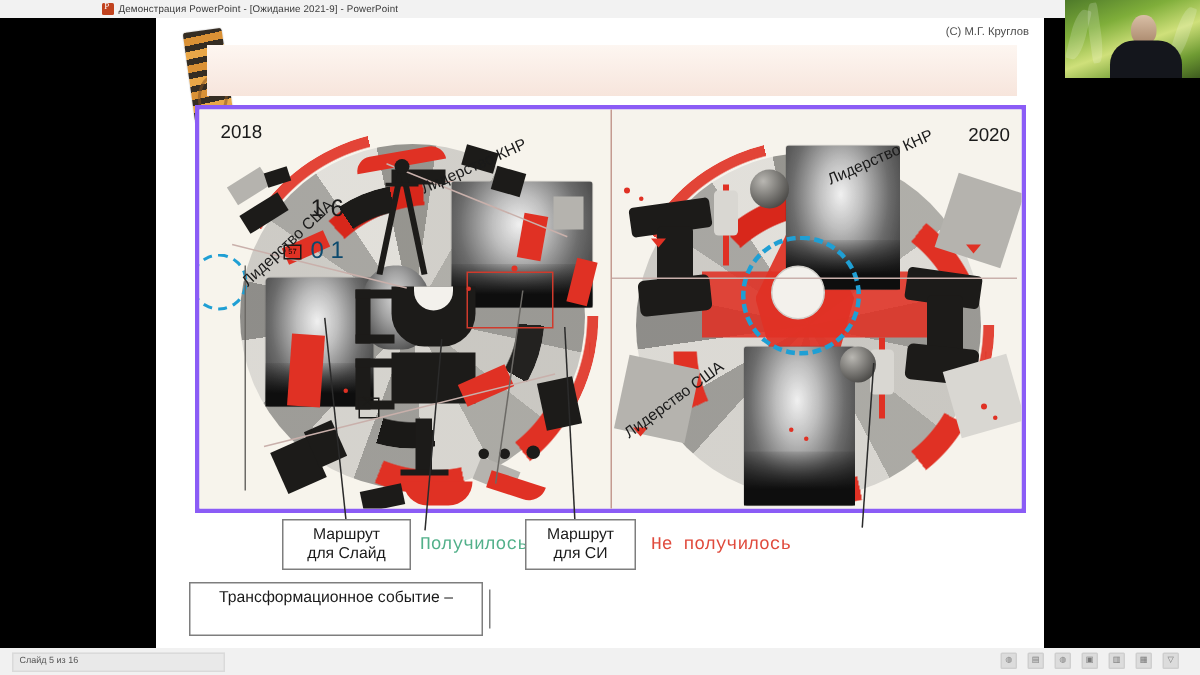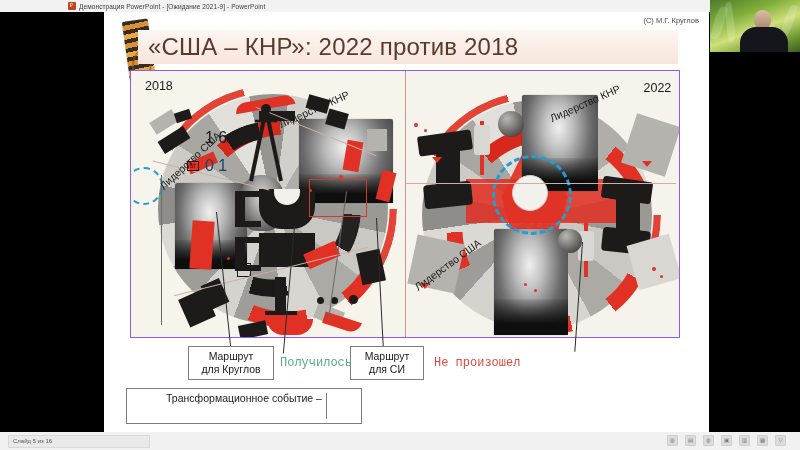--- a/index.html
+++ b/index.html
@@ -25,21 +25,21 @@
   .titlebar-text{
     font-size:6.5px;color:#3a3a3a;white-space:nowrap;letter-spacing:.1px;
   }
 
   
   .appbg{position:absolute;left:0;top:12px;width:800px;height:420px;background:#000;}
 
   
   .slide{
     position:absolute;left:104px;top:12px;width:592px;height:420px;
-    background:#ffffff;overflow:hidden;padding-left:13px;
+    background:#ffffff;overflow:hidden;
   }
 
   
   .copyright{
     position:absolute;right:10px;top:4px;font-size:7.5px;color:#4b4b4b;
     white-space:nowrap;
   }
 
   
   .ribbon{
@@ -66,21 +66,21 @@
   }
   .slide-title{
     position:absolute;left:44px;top:19px;width:540px;height:32px;
     font-size:24px;color:#5b3a2e;letter-spacing:.2px;line-height:32px;
     white-space:nowrap;
   }
 
   
   .collage-frame{
     position:absolute;left:26px;top:58px;width:548px;height:266px;
-    border:1px solid #8b5cf6;background:#fbf8f4;display:flex;
+    border:3px solid #8b5cf6;background:#fbf8f4;display:flex;
   }
   .panel{position:relative;height:100%;overflow:hidden;}
   .panel.left{width:50%;border-right:1px solid #c49a90;background:#f7f4ec;}
   .panel.right{width:50%;background:#f6f3ec;}
 
   
   .ring{
     position:absolute;border-radius:50%;
   }
   .ring-grey{
@@ -235,21 +235,20 @@
   </div>
 
   <div class="appbg"></div>
 
   <div class="slide">
 
     <div class="copyright">(С) М.Г. Круглов</div>
 
     <div class="ribbon"></div>
     <div class="title-band"></div>
-    <div class="slide-title">«США – КНР»: 2022 против 2018</div>
 
     <div class="collage-frame">
 
       <div class="panel left">
 
         <div class="ring ring-grey" style="left:52%;top:52%;"></div>
         <div class="ring ring-red-outer" style="left:52%;top:52%;"></div>
         <div class="ring ring-red" style="left:52%;top:52%;"></div>
         <div class="ring ring-black" style="left:52%;top:52%;"></div>
 
@@ -368,47 +367,47 @@
         <div class="tri" style="left:14px;top:212px;border-left:5px solid transparent;border-right:5px solid transparent;border-top:6px solid #e03124;"></div>
         <div class="dot" style="left:8px;top:52px;width:4px;height:4px;"></div>
         <div class="dot" style="left:18px;top:58px;width:3px;height:3px;"></div>
         <div class="dot" style="left:246px;top:196px;width:4px;height:4px;"></div>
         <div class="dot" style="left:254px;top:204px;width:3px;height:3px;"></div>
         <div class="dot" style="left:118px;top:212px;width:3px;height:3px;"></div>
         <div class="dot" style="left:128px;top:218px;width:3px;height:3px;"></div>
 
         <div class="thinline" style="left:0px;top:112px;width:270px;"></div>
 
-        <div class="year" style="left:238px;top:10px;">2022</div>
+        <div class="year" style="left:238px;top:10px;">2020</div>
         <div class="lab rot-cn-r" style="left:142px;top:42px;">Лидерство КНР</div>
         <div class="lab rot-us-r" style="left:6px;top:212px;">Лидерство США</div>
       </div>
     </div>
 
     <div class="leader" style="left:112px;top:200px;height:140px;transform:rotate(-6deg);"></div>
     <div class="leader" style="left:190px;top:214px;height:128px;transform:rotate(5deg);"></div>
     <div class="leader" style="left:272px;top:206px;height:132px;transform:rotate(-3deg);"></div>
     <div class="leader" style="left:478px;top:230px;height:110px;transform:rotate(4deg);"></div>
 
     <div class="cbox" style="left:84px;top:334px;width:86px;height:34px;">
       <div>Маршрут</div>
-      <div>для Круглов</div>
+      <div>для Слайд</div>
     </div>
 
     <span class="ctext ok" style="left:176px;top:344px;">Получилось</span>
 
     <div class="cbox" style="left:246px;top:334px;width:74px;height:34px;">
       <div>Маршрут</div>
       <div>для СИ</div>
     </div>
 
-    <span class="ctext no" style="left:330px;top:344px;">Не произошел</span>
-
-
-    <div class="cbox" style="left:22px;top:376px;width:236px;height:36px;">
+    <span class="ctext no" style="left:330px;top:344px;">Не получилось</span>
+
+
+    <div class="cbox" style="left:22px;top:376px;width:196px;height:36px;">
       <div>Трансформационное событие –</div>
     </div>
 
     <div style="position:absolute;left:222px;top:381px;width:1px;height:26px;background:#7e7e7e;"></div>
   </div>
 
   <div class="webcam">
     <div class="leaf" style="left:4px;top:6px;width:10px;height:34px;transform:rotate(14deg);"></div>
     <div class="leaf" style="left:16px;top:2px;width:8px;height:40px;transform:rotate(-8deg);"></div>
     <div class="leaf" style="left:74px;top:4px;width:9px;height:36px;transform:rotate(18deg);"></div>

